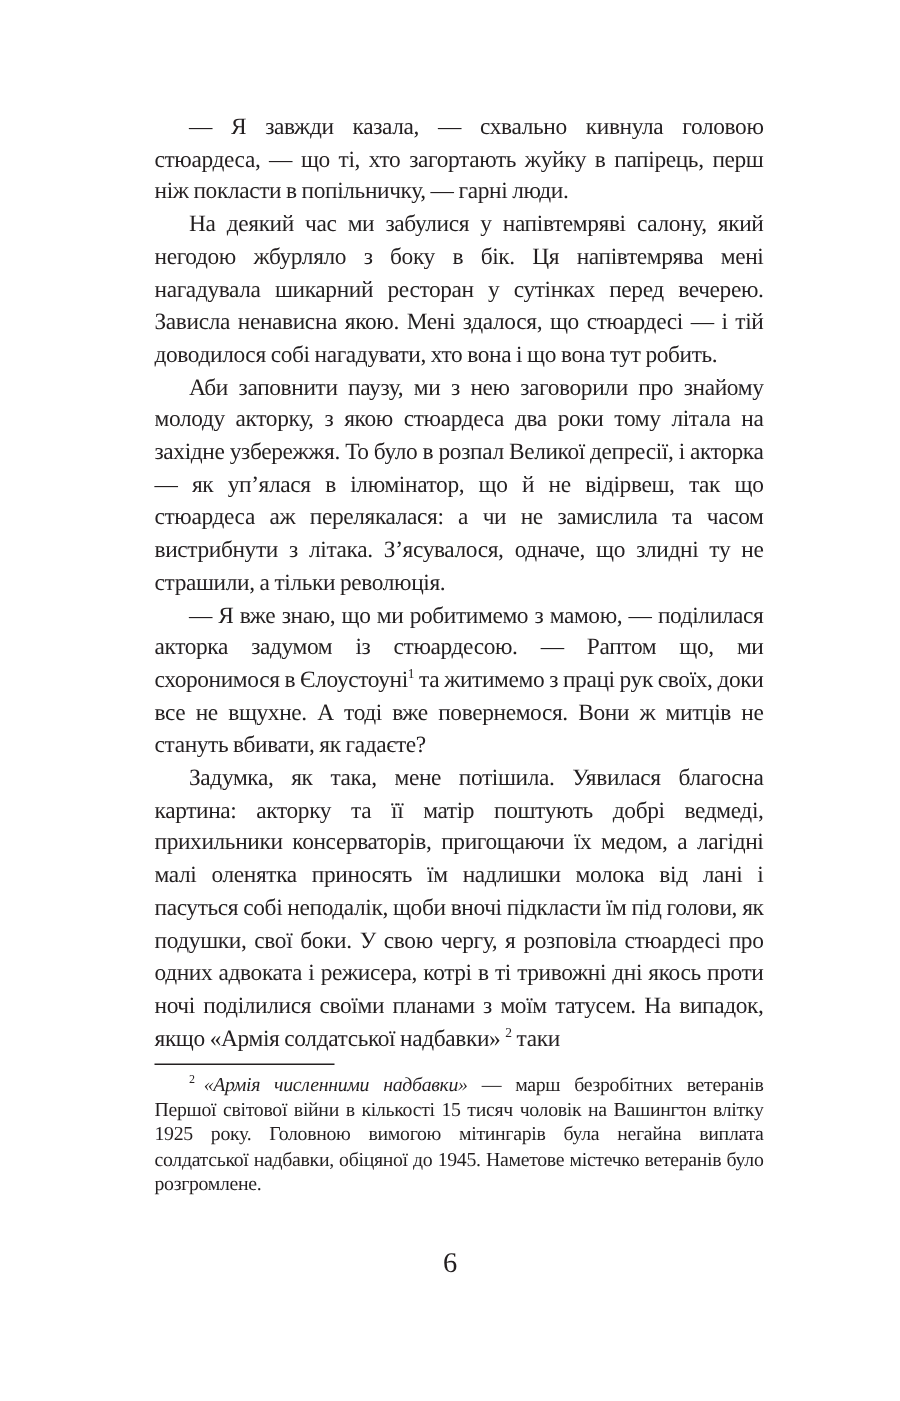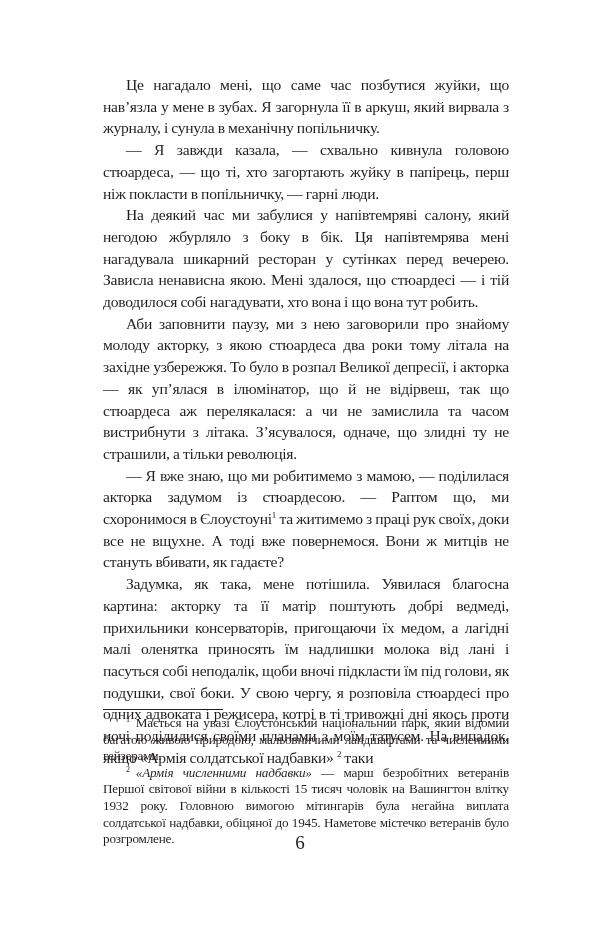--- a/index.html
+++ b/index.html
@@ -32,28 +32,26 @@
   .footnotes em { font-style: italic; }
   .page-number {
     position: absolute; left: 0; width: 600px; top: 832px; text-align: center;
     font-family: "Liberation Serif", "DejaVu Serif", serif; font-size: 19px; color: #231f20;
   }
 </style>
 </head>
 <body>
 
 <div class="page body-text">
-  <p>Це нагадало мені, що саме час позбутися жуйки, що нав’язла у мене в зубах. Я загорнула її в аркуш, який вирвала з журналу, і сунула в механічну попільничку.</p>
   <p>— Я завжди казала, — схвально кивнула головою стюардеса, — що ті, хто загортають жуйку в папірець, перш ніж покласти в попільничку, — гарні люди.</p>
   <p>На деякий час ми забулися у напівтемряві салону, який негодою жбурляло з боку в бік. Ця напівтемрява мені нагадувала шикарний ресторан у сутінках перед вечерею. Зависла ненависна якою. Мені здалося, що стюардесі — і тій доводилося собі нагадувати, хто вона і що вона тут робить.</p>
   <p>Аби заповнити паузу, ми з нею заговорили про знайому молоду акторку, з якою стюардеса два роки тому літала на західне узбережжя. То було в розпал Великої депресії, і акторка — як уп’ялася в ілюмінатор, що й не відірвеш, так що стюардеса аж перелякалася: а чи не замислила та часом вистрибнути з літака. З’ясувалося, одначе, що злидні ту не страшили, а тільки революція.</p>
   <p><span>— Я вже знаю, що ми робитимемо з мамою, — поділилася акторка задумом із стюардесою. — Раптом що, ми схоронимося в Єлоустоуні</span><sup class="fnref">1</sup><span> та житимемо з праці рук своїх, доки все не вщухне. А тоді вже повернемося. Вони ж митців не стануть вбивати, як гадаєте?</span></p>
   <p><span>Задумка, як така, мене потішила. Уявилася благосна картина: акторку та її матір поштують добрі ведмеді, прихильники консерваторів, пригощаючи їх медом, а лагідні малі оленятка приносять їм надлишки молока від лані і пасуться собі неподалік, щоби вночі підкласти їм під голови, як подушки, свої боки. У свою чергу, я розповіла стюардесі про одних адвоката і режисера, котрі в ті тривожні дні якось проти ночі поділилися своїми планами з моїм татусем. На випадок, якщо «Армія солдатської надбавки» </span><sup class="fnref">2</sup><span> таки</span></p>
 </div>
 
 <div class="rule"></div>
 
 <div class="footnotes">
-  <p><span class="fnmark">1</span><span>Мається на увазі Єлоустонський національний парк, який відомий багатою живою природою, мальовничими ландшафтами та численними гейзерами.</span></p>
-  <p><span class="fnmark">2</span><em>«Армія численними надбавки»</em><span> — марш безробітних ветеранів Першої світової війни в кількості 15 тисяч чоловік на Вашингтон влітку 1932 року. Головною вимогою мітингарів була негайна виплата солдатської надбавки, обіцяної до 1945. Наметове містечко ветеранів було розгромлене.</span></p>
+  <p><span class="fnmark">2</span><em>«Армія численними надбавки»</em><span> — марш безробітних ветеранів Першої світової війни в кількості 15 тисяч чоловік на Вашингтон влітку 1925 року. Головною вимогою мітингарів була негайна виплата солдатської надбавки, обіцяної до 1945. Наметове містечко ветеранів було розгромлене.</span></p>
 </div>
 
 <div class="page-number">6</div>
 
 </body></html>

